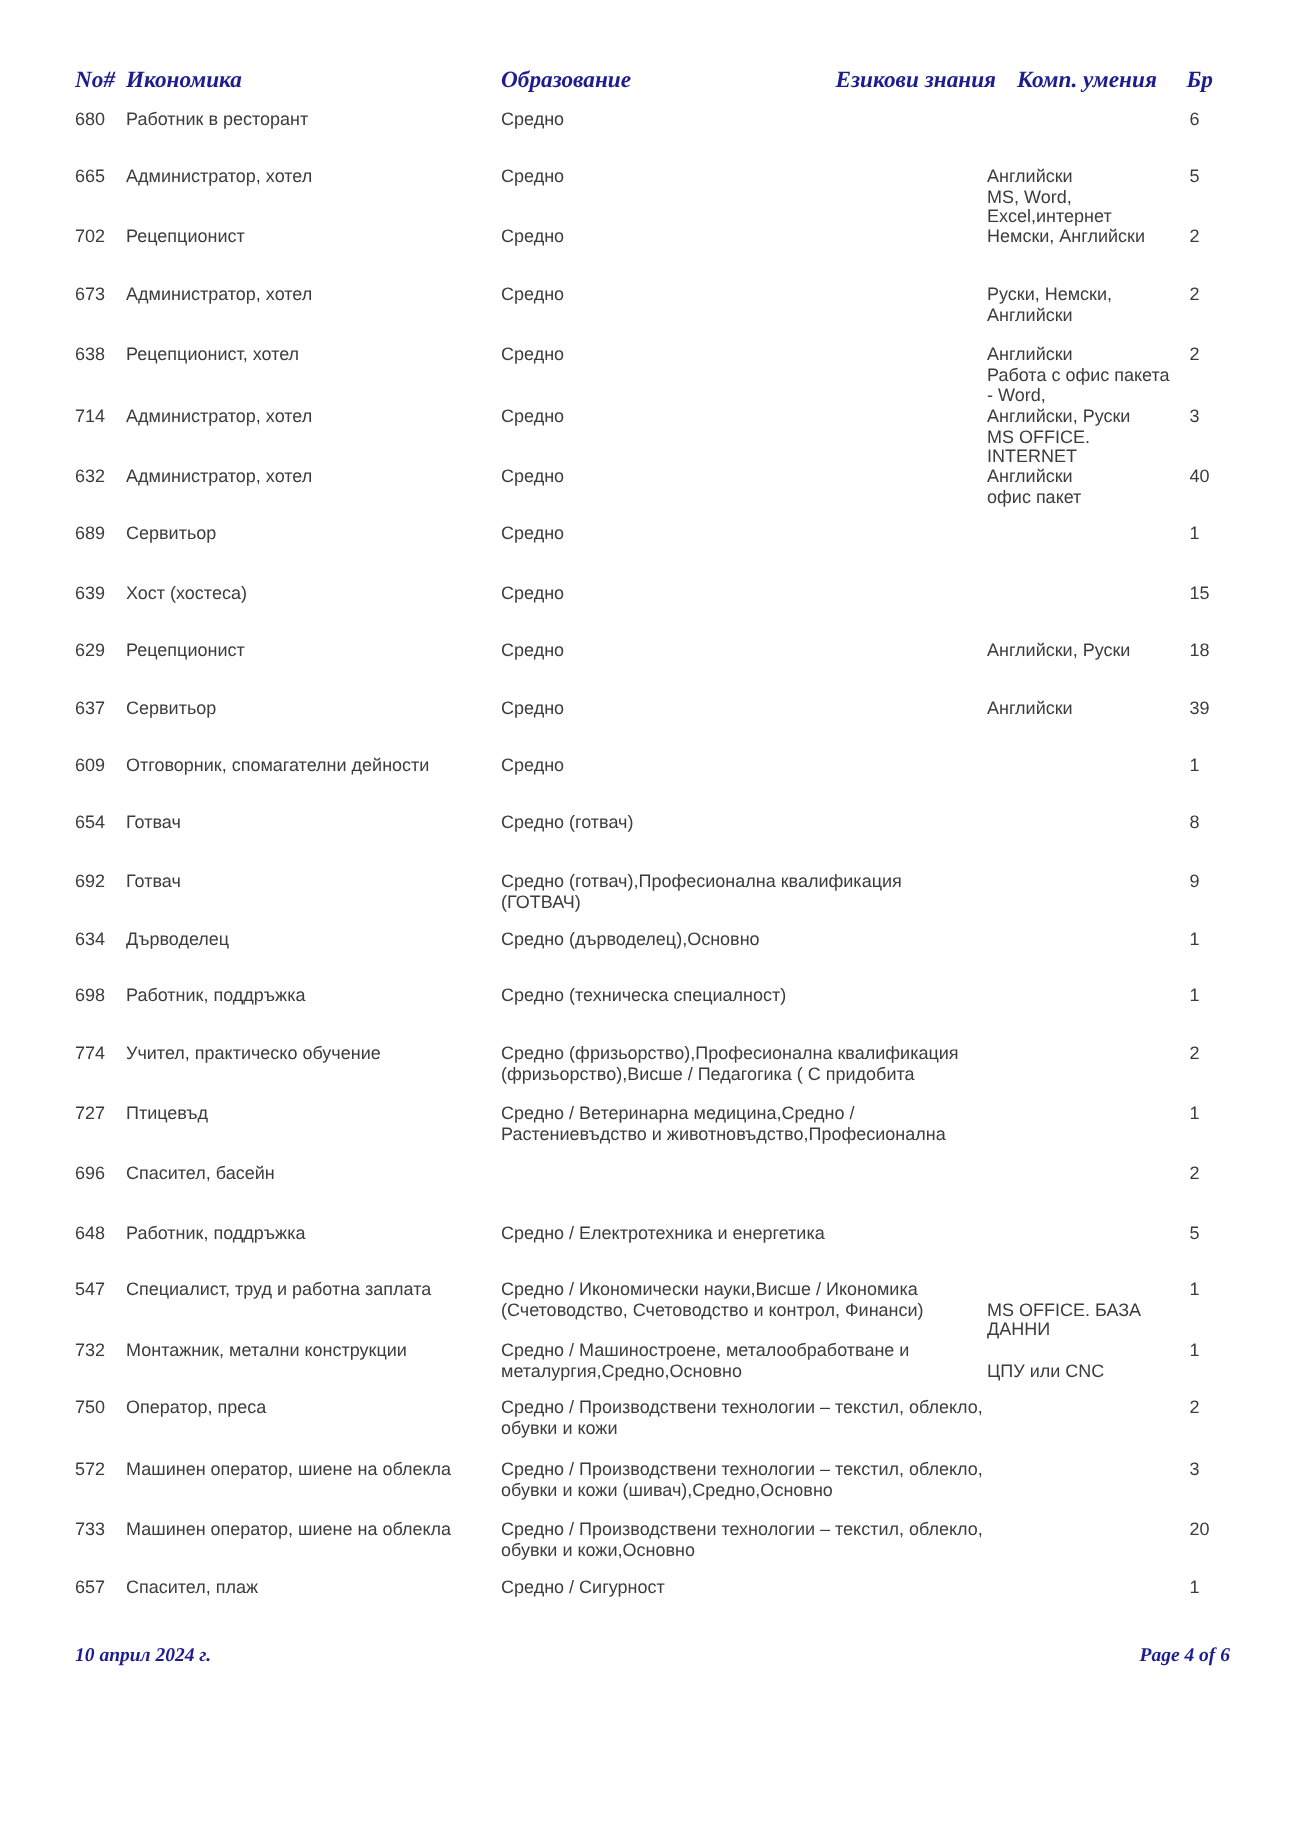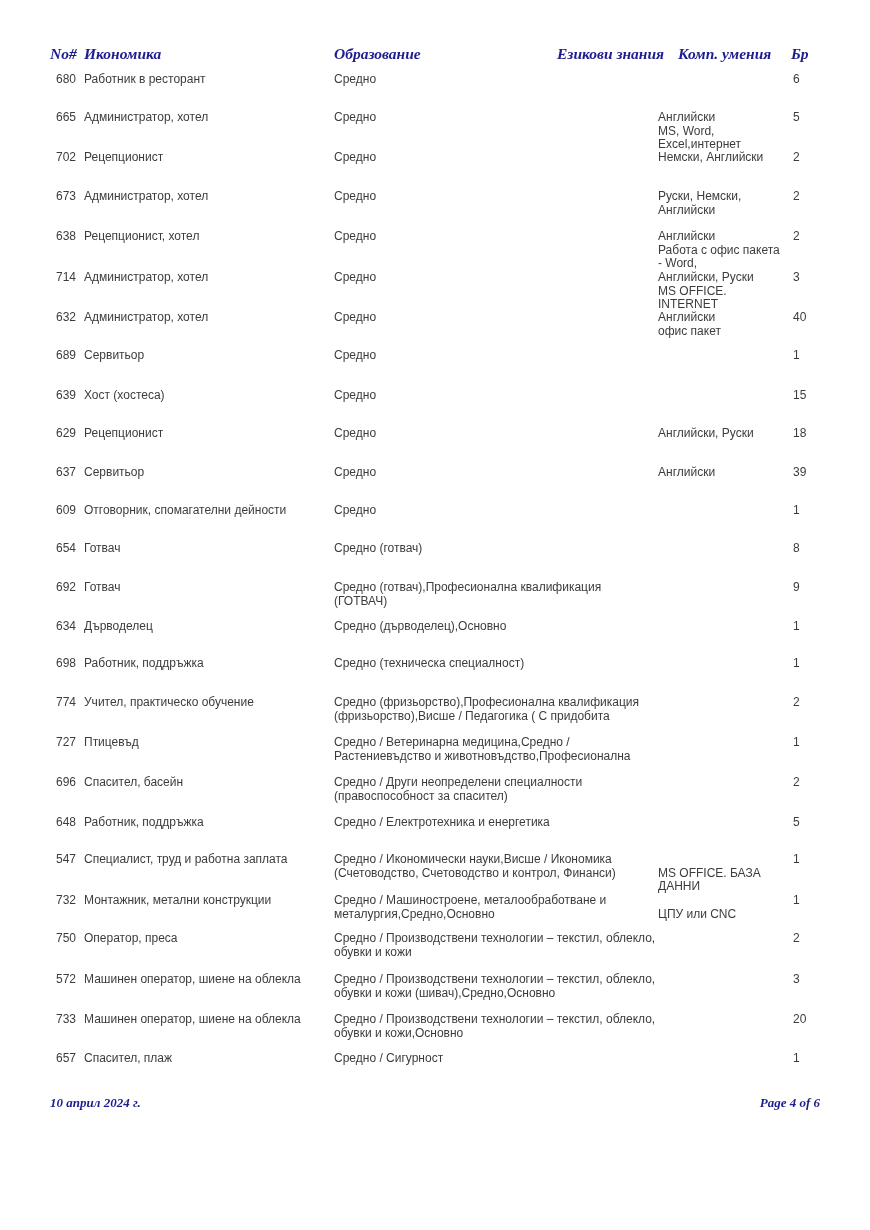--- a/index.html
+++ b/index.html
@@ -48,21 +48,21 @@
     width: 870px;
     min-height: 39px;
   }
   .cell {
     position: absolute;
     top: 0;
     font-size: 12px;
     line-height: 13.6px;
     color: var(--body-color);
   }
-  .cell.no     { left: 50px;  width: 32px; text-align: center; }
+  .cell.no     { left: 50px;  width: 32px; }
   .cell.pos    { left: 84px;  width: 248px; }
   .cell.edu    { left: 334px; width: 322px; }
   .cell.skills { left: 658px; width: 122px; }
   .cell.cnt    { left: 793px; width: 34px; }
   .lang { min-height: 13.6px; }
 
   .footer {
     position: absolute;
     top: 1095px;
     font-family: "Liberation Serif", "DejaVu Serif", serif;
@@ -266,21 +266,20 @@
     <div class="cell edu">Средно / Ветеринарна медицина,Средно / Растениевъдство и животновъдство,Професионална</div>
     <div class="cell skills">
       <div class="lang"></div>
       <div class="comp"></div>
     </div>
     <div class="cell cnt">1</div>
   </div>
       <div class="row" style="top: 776px;">
     <div class="cell no">696</div>
     <div class="cell pos">Спасител, басейн</div>
-    <div class="cell edu">Средно / Други неопределени специалности (правоспособност за спасител)</div>
     <div class="cell skills">
       <div class="lang"></div>
       <div class="comp"></div>
     </div>
     <div class="cell cnt">2</div>
   </div>
       <div class="row" style="top: 816px;">
     <div class="cell no">648</div>
     <div class="cell pos">Работник, поддръжка</div>
     <div class="cell edu">Средно / Електротехника и енергетика</div>

